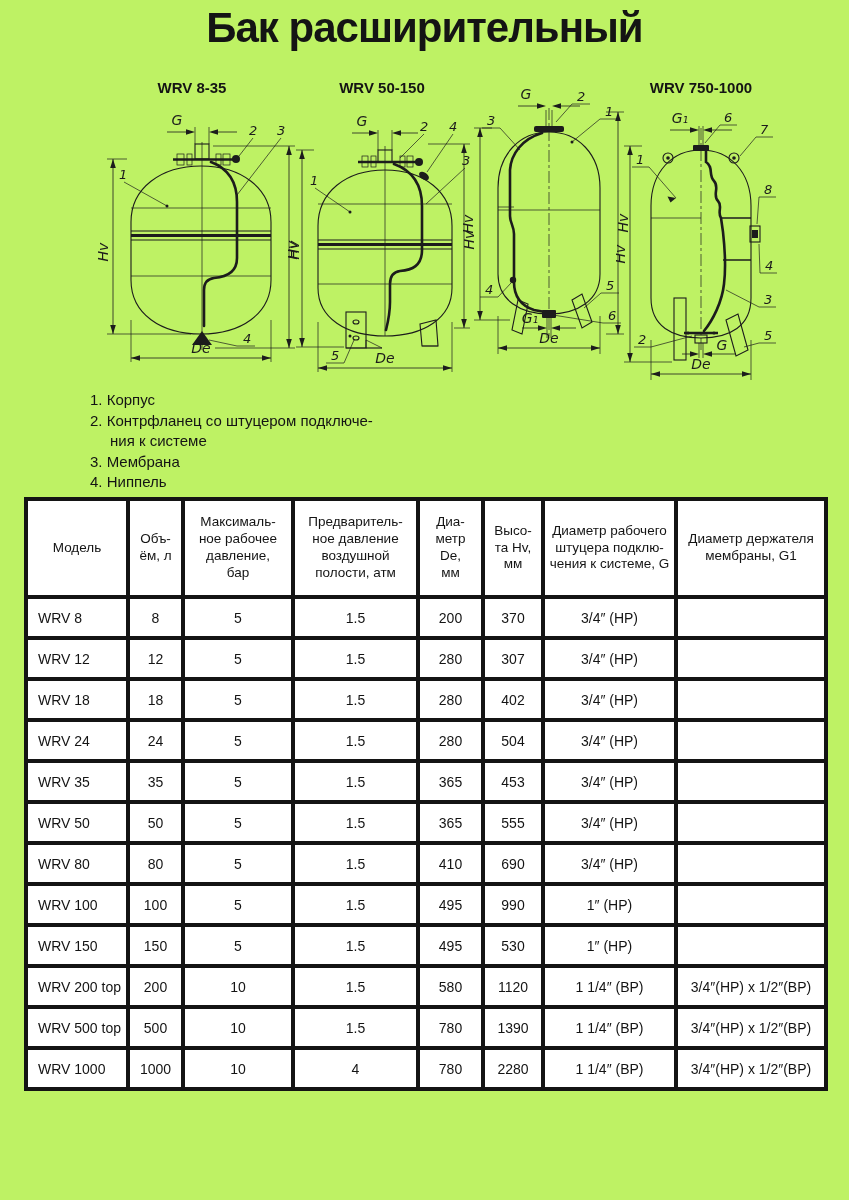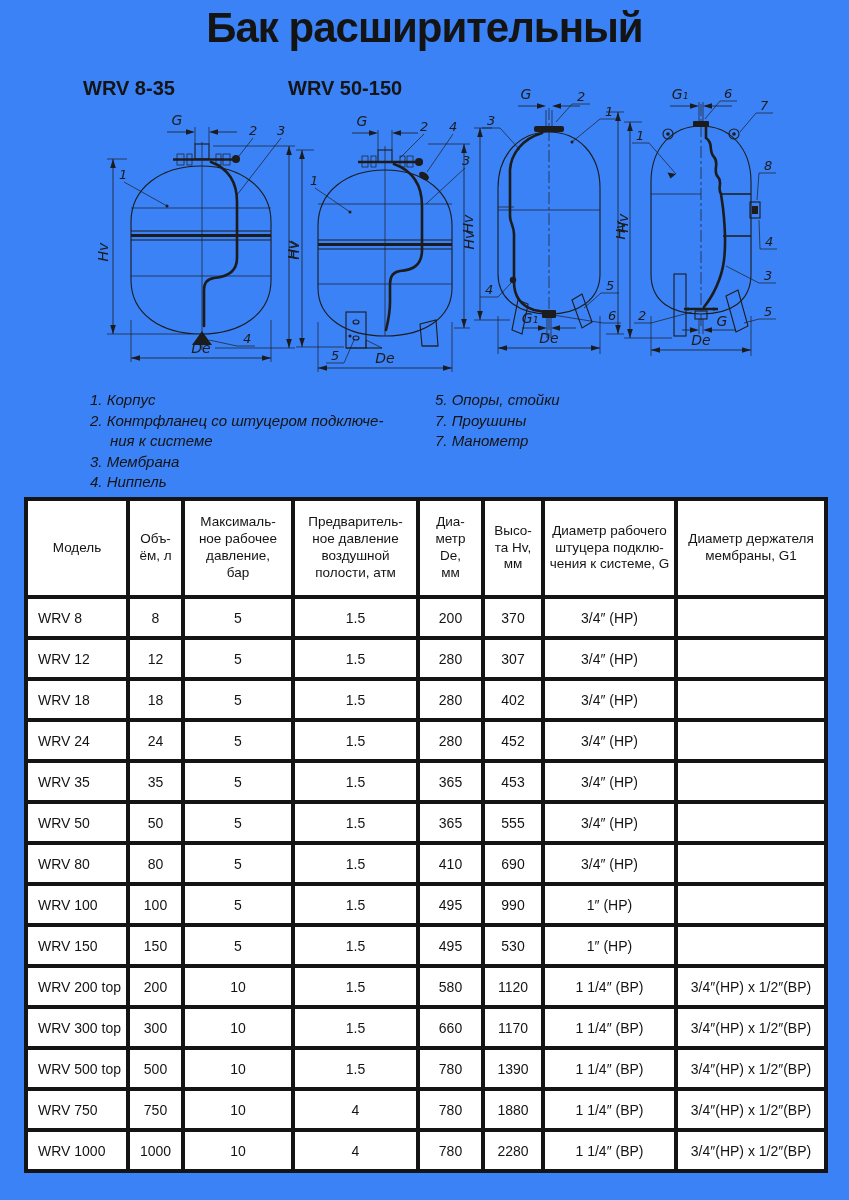--- a/index.html
+++ b/index.html
@@ -1,39 +1,39 @@
 <!DOCTYPE html>
 <html><head>
 <meta charset="utf-8">
 <style>
   html,body{margin:0;padding:0;background:#fff;}
-  .page{position:relative;width:849px;height:1200px;background:#3b82f6;overflow:hidden;
+  .page{position:relative;width:849px;height:1200px;background:#bef264;overflow:hidden;
         font-family:"Liberation Sans",sans-serif;color:#141414;}
   .title{position:absolute;top:4px;left:0;width:100%;text-align:center;
          font-size:42px;font-weight:700;letter-spacing:-1px;}
   
   .diagrams{position:absolute;top:76px;left:0;width:849px;height:316px;}
   .dcol{position:absolute;top:0;}
-  .dtitle{text-align:left;font-size:20px;font-weight:700;height:24px;line-height:24px;}
+  .dtitle{text-align:center;font-size:15px;font-weight:700;height:24px;line-height:24px;}
   .d-svg{display:block;}
   .d-svg path,.d-svg rect,.d-svg circle,.d-svg ellipse{fill:none;stroke:#1c1c1c;stroke-width:1.1;}
   .d-svg .thin{stroke-width:0.7;}
   .d-svg .dim{stroke-width:0.8;}
   .d-svg .mem{stroke-width:2.6;stroke-linecap:round;}
   .d-svg .th2{stroke-width:2.4;}
   .d-svg .bnd{stroke-width:3;}
   .d-svg .w15{stroke-width:1.6;}
   .d-svg .ar{fill:#1c1c1c;stroke:none;}
   .d-svg .blob{fill:#1c1c1c;stroke:none;}
   .d-svg .cl{stroke-dasharray:12 3 3 3;stroke-width:0.7;}
   .d-svg text{fill:#1c1c1c;stroke:none;font:italic 14px "DejaVu Sans",sans-serif;}
   .d-svg text.co{font-size:13px;}
   
   .legend{position:absolute;top:390px;left:90px;width:700px;display:flex;
-          font-style:italic;font-size:15px;line-height:20.5px;}
+          font-size:15px;line-height:20.5px;flex-direction:column;}
   .legend-col{width:345px;}
   .legend-item{padding-left:20px;text-indent:-20px;white-space:pre-line;}
   
   .tablewrap{position:absolute;top:497px;left:24px;width:800px;}
   table.spec{border-collapse:collapse;table-layout:fixed;width:800px;}
   table.spec th,table.spec td{border:4px solid #141414;background:#fff;}
   table.spec th{font-weight:400;font-size:13.5px;line-height:1.25;text-align:center;
                 vertical-align:middle;white-space:pre-line;height:90px;padding:2px 2px;}
   table.spec td{font-size:14px;text-align:center;vertical-align:middle;height:37px;padding:0 3px;}
   table.spec td.model-col{text-align:left;padding-left:10px;}
@@ -237,20 +237,21 @@
         <text class="co" x="145" y="40">1</text>
         <text class="co" x="117" y="25">2</text>
         <text class="co" x="27" y="49">3</text>
         <text class="co" x="25" y="218">4</text>
         <text class="co" x="146" y="214">5</text>
         <text class="co" x="148" y="244">6</text>
       </svg>
     </div>
 
     <div class="dcol" style="left:616px;width:170px;">
+      <div class="dtitle">WRV 750-1000</div>
       <svg class="d-svg" width="170" height="282" viewBox="0 0 170 282">
         <g>
           <path d="M35,106 C35,72 56,50 85,50 C114,50 135,72 135,106 L135,198 C135,226 114,238 85,238 C56,238 35,226 35,198 Z"></path>
           <path class="cl" d="M85,28 V252"></path>
           <path class="thin" d="M35,118 H85"></path>
           <path class="w15" d="M104,118 H135 M107,160 H135"></path>
           <path class="mem" d="M90,50 L90,62 C98,67 92,75 98,81 C104,87 96,95 102,101 C107,106 101,112 105,118 L107,132 C109,150 110,168 108,184 C106,202 97,220 88,231"></path>
 
           <circle cx="52" cy="58" r="5"></circle>
             <circle class="blob" cx="52" cy="58" r="1.8"></circle>
@@ -400,21 +401,21 @@
             <td>402</td>
             <td>3/4″ (НР)</td>
             <td></td>
           </tr>
           <tr>
             <td class="model-col">WRV 24</td>
             <td>24</td>
             <td>5</td>
             <td>1.5</td>
             <td>280</td>
-            <td>452</td>
+            <td>504</td>
             <td>3/4″ (НР)</td>
             <td></td>
           </tr>
           <tr>
             <td class="model-col">WRV 35</td>
             <td>35</td>
             <td>5</td>
             <td>1.5</td>
             <td>365</td>
             <td>453</td>
@@ -465,46 +466,26 @@
             <td class="model-col">WRV 200 top</td>
             <td>200</td>
             <td>10</td>
             <td>1.5</td>
             <td>580</td>
             <td>1120</td>
             <td>1 1/4″ (ВР)</td>
             <td>3/4″(НР) x 1/2″(ВР)</td>
           </tr>
           <tr>
-            <td class="model-col">WRV 300 top</td>
-            <td>300</td>
-            <td>10</td>
-            <td>1.5</td>
-            <td>660</td>
-            <td>1170</td>
-            <td>1 1/4″ (ВР)</td>
-            <td>3/4″(НР) x 1/2″(ВР)</td>
-          </tr>
-          <tr>
             <td class="model-col">WRV 500 top</td>
             <td>500</td>
             <td>10</td>
             <td>1.5</td>
             <td>780</td>
             <td>1390</td>
-            <td>1 1/4″ (ВР)</td>
-            <td>3/4″(НР) x 1/2″(ВР)</td>
-          </tr>
-          <tr>
-            <td class="model-col">WRV 750</td>
-            <td>750</td>
-            <td>10</td>
-            <td>4</td>
-            <td>780</td>
-            <td>1880</td>
             <td>1 1/4″ (ВР)</td>
             <td>3/4″(НР) x 1/2″(ВР)</td>
           </tr>
           <tr>
             <td class="model-col">WRV 1000</td>
             <td>1000</td>
             <td>10</td>
             <td>4</td>
             <td>780</td>
             <td>2280</td>

